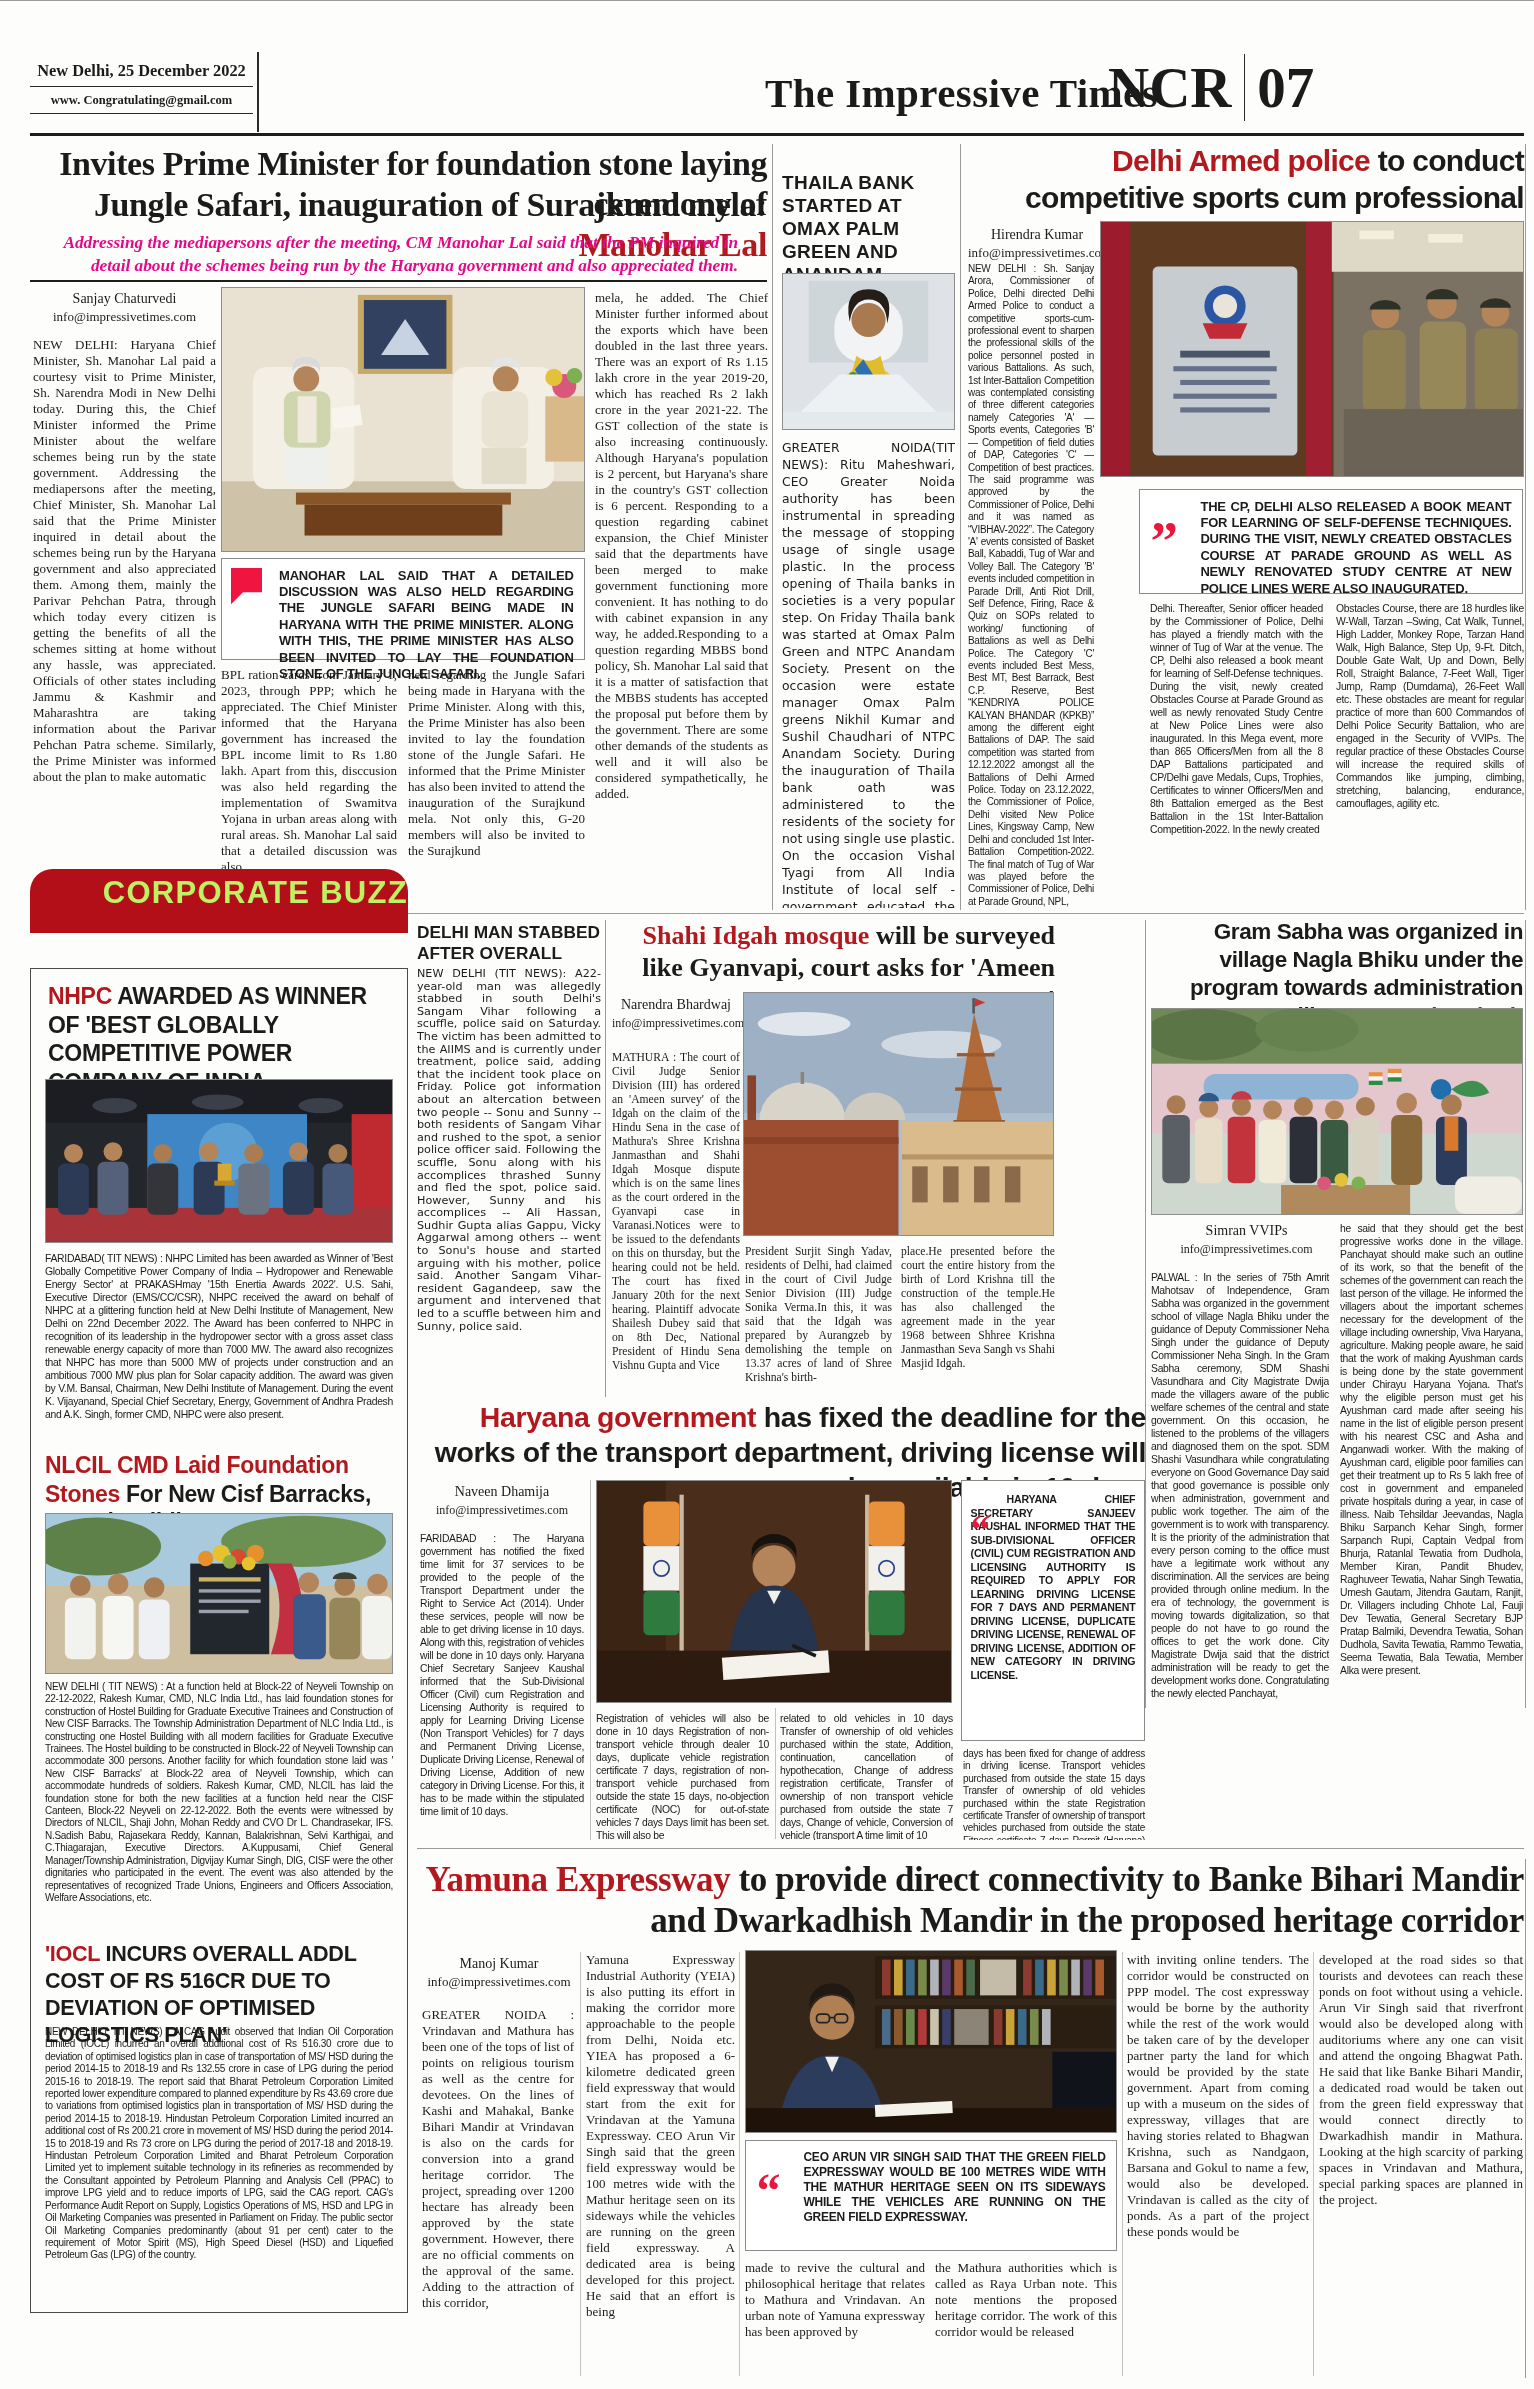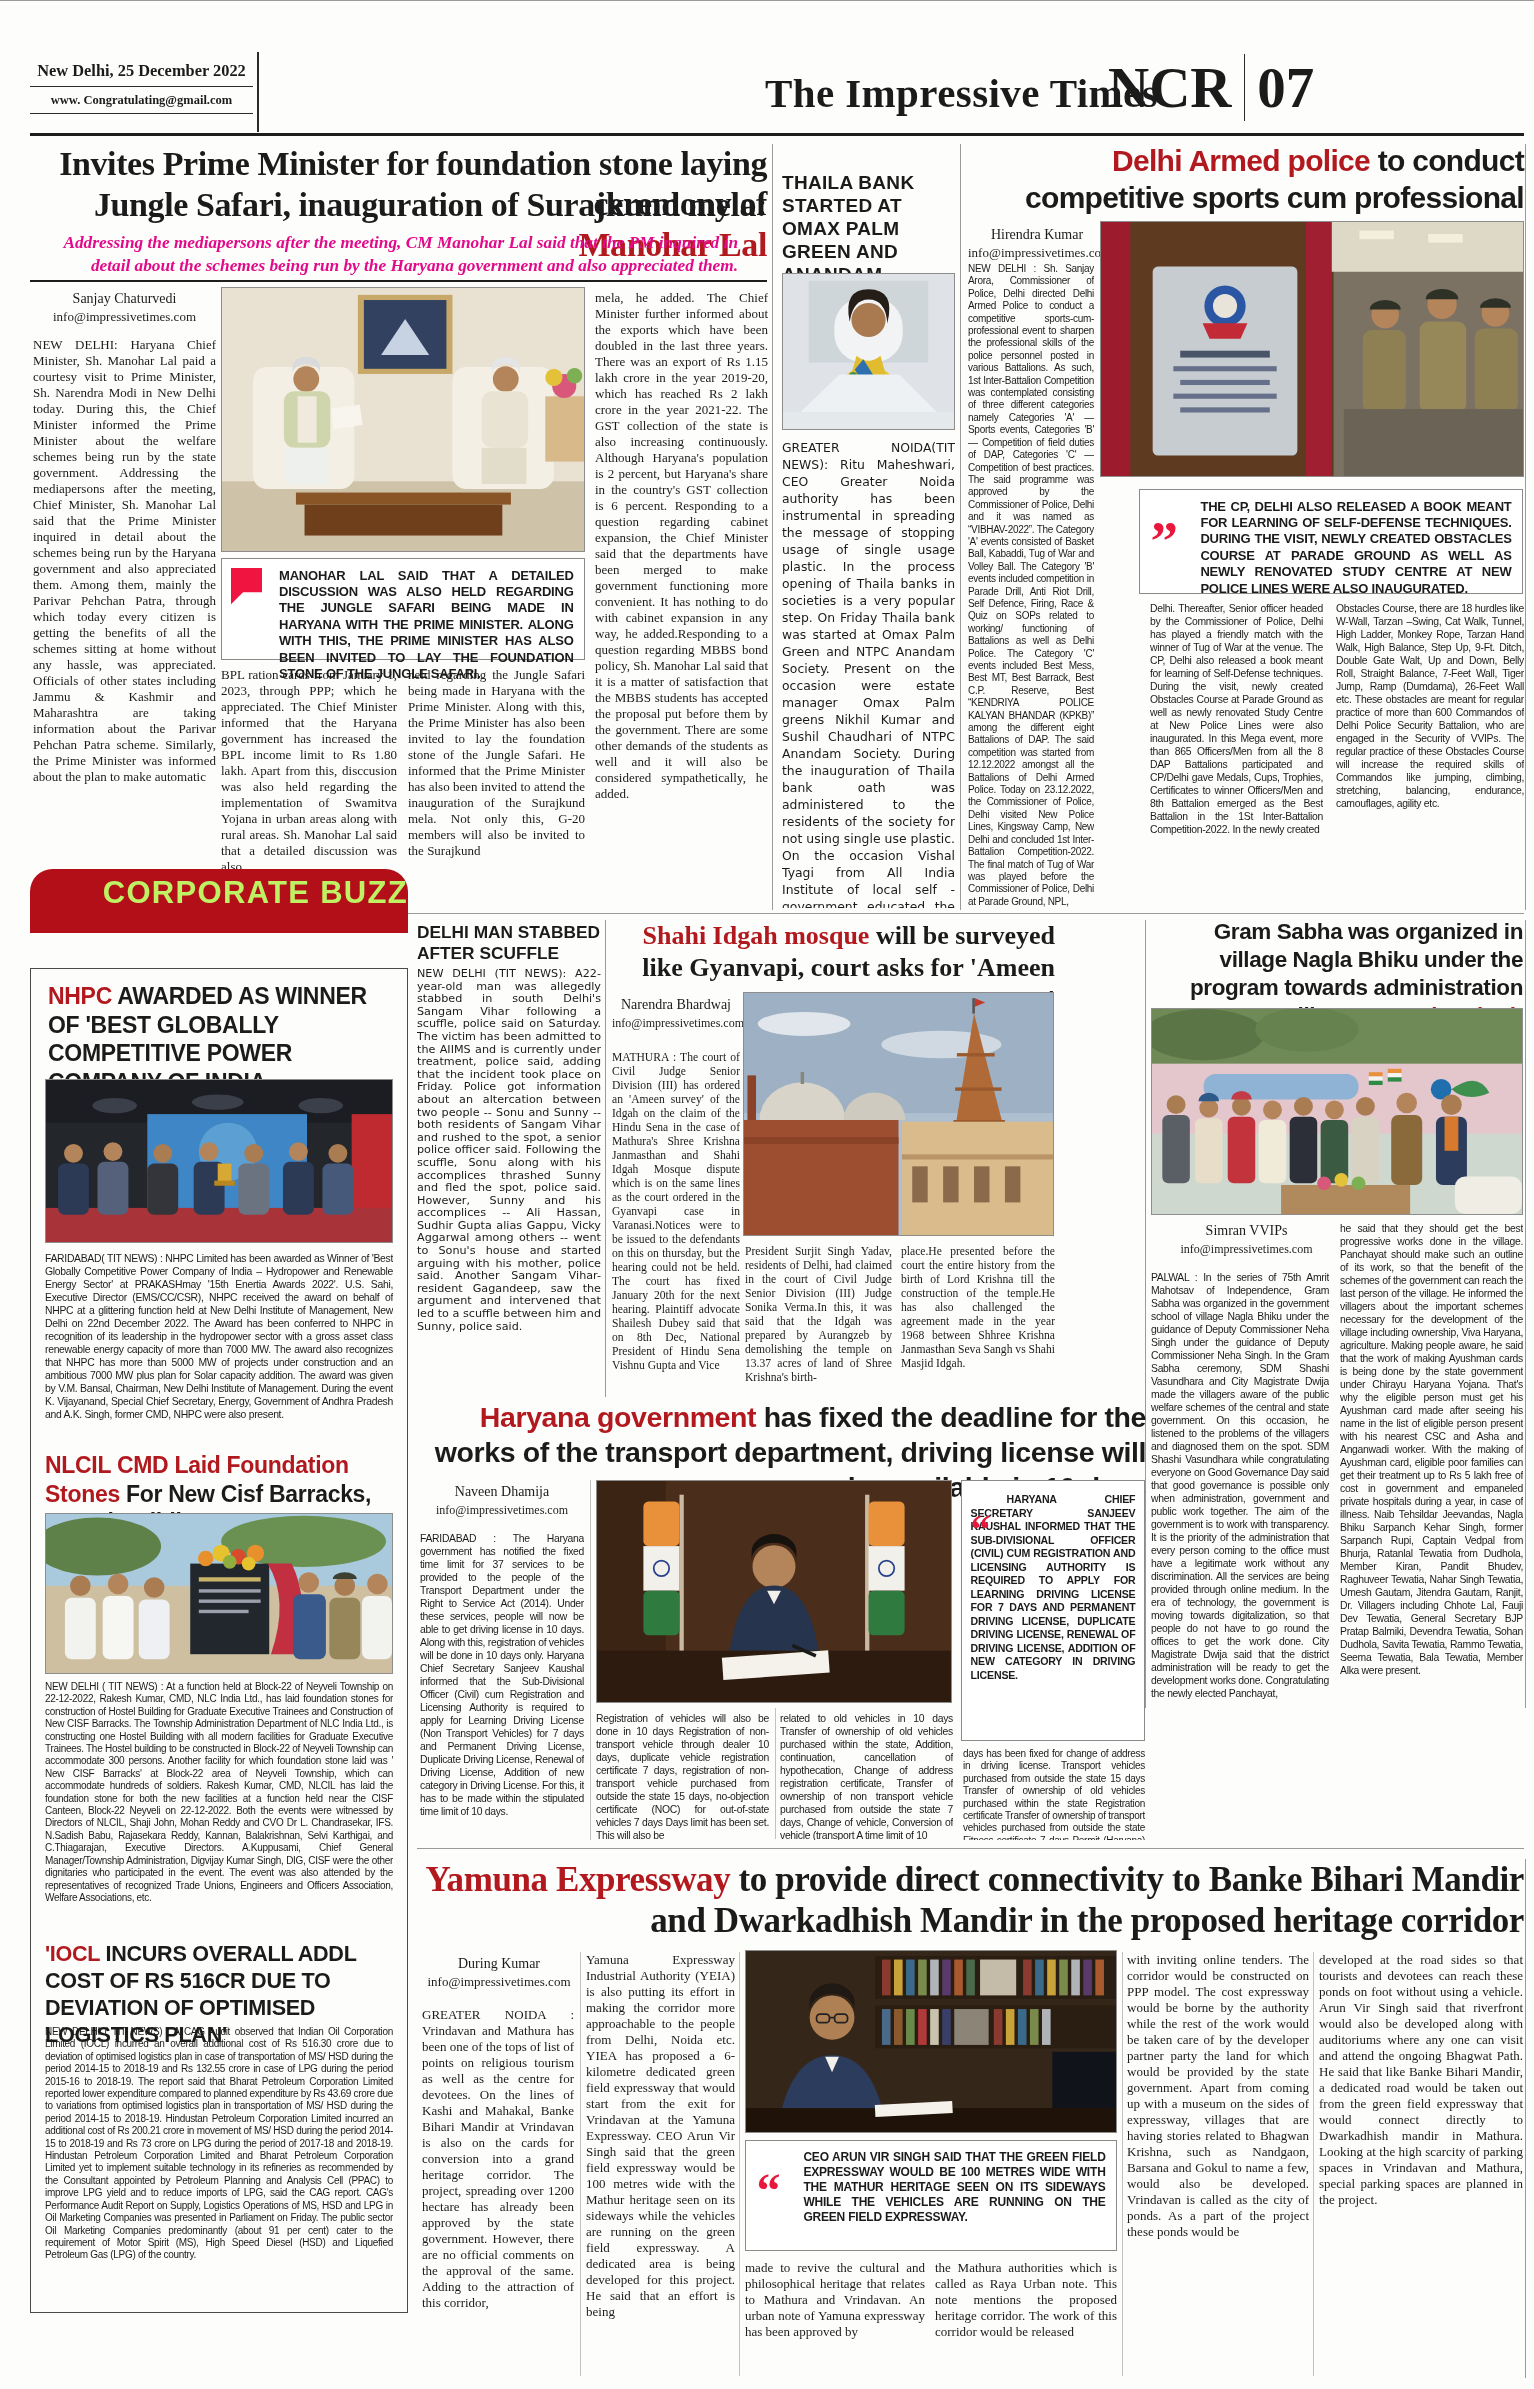--- a/index.html
+++ b/index.html
@@ -256,21 +256,21 @@
         <rect x="330" y="98" width="36" height="72" rx="8" fill="#97865a"></rect>
       <circle cx="386" cy="82" r="12" fill="#b4855a"></circle>
         <rect x="368" y="96" width="35" height="74" rx="8" fill="#f2f2ef"></rect>
     </svg>
   </div>
   <div class="abs sans just bodyC2 clip" style="left:45px;top:1681px;width:348px;height:251px">NEW DELHI ( TIT NEWS) :  At a function held at Block-22 of Neyveli Township on 22-12-2022,  Rakesh Kumar, CMD, NLC India Ltd., has laid foundation stones for construction of Hostel Building for Graduate Executive Trainees and Construction of New CISF Barracks. The Township Administration Department of NLC India Ltd., is constructing one Hostel Building with all modern facilities for Graduate Executive Trainees. The Hostel building to be constructed in Block-22 of Neyveli Township can accommodate 300 persons. Another facility for which foundation stone laid was ' New CISF Barracks' at Block-22 area of Neyveli Township, which can accommodate hundreds of soldiers. Rakesh Kumar, CMD, NLCIL has laid the foundation stone for both the new facilities at a function held near the CISF Canteen, Block-22 Neyveli on 22-12-2022. Both the events were witnessed by Directors of NLCIL, Shaji John, Mohan Reddy and CVO Dr L. Chandrasekar, IFS.  N.Sadish Babu, Rajasekara Reddy, Kannan, Balakrishnan, Selvi Karthigai, and  C.Thiagarajan, Executive Directors.  A.Kuppusami, Chief General Manager/Township Administration, Digvijay Kumar Singh, DIG, CISF  were the other dignitaries who participated in the event. The event was also attended by the representatives of recognized Trade Unions, Engineers and Officers Association, Welfare Associations, etc.</div>
 
   <div class="abs sans b hIocl" style="left:45px;top:1940px;width:348px"><span class="red">'IOCL</span><span> INCURS OVERALL ADDL COST OF RS 516CR DUE TO DEVIATION OF OPTIMISED LOGISTICS PLAN'</span></div>
   <div class="abs sans just bodyC2 clip" style="left:45px;top:2026px;width:348px;height:278px">NEW DELHI ( TIT NEWS) :  A CAG Audit observed that Indian Oil Corporation Limited (IOCL) incurred an overall additional cost of Rs 516.30 crore due to deviation of optimised logistics plan in case of transportation of MS/ HSD during the period 2014-15 to 2018-19 and Rs 132.55 crore in case of LPG during the period 2015-16 to 2018-19. The report said that Bharat Petroleum Corporation Limited reported lower expenditure compared to planned expenditure by Rs 43.69 crore due to variations from optimised logistics plan in transportation of MS/ HSD during the period 2014-15 to 2018-19. Hindustan Petroleum Corporation Limited incurred an additional cost of Rs 200.21 crore in movement of MS/ HSD during the period 2014-15 to 2018-19 and Rs 73 crore on LPG during the period of 2017-18 and 2018-19. Hindustan Petroleum Corporation Limited and Bharat Petroleum Corporation Limited yet to implement suitable technology in its refineries as recommended by the Consultant appointed by Petroleum Planning and Analysis Cell (PPAC) to improve LPG yield and to reduce imports of LPG, said the CAG report. CAG's Performance Audit Report on Supply, Logistics Operations of MS, HSD and LPG in Oil Marketing Companies was presented in Parliament on Friday. The public sector Oil Marketing Companies predominantly (about 91 per cent) cater to the requirement of Motor Spirit (MS), High Speed Diesel (HSD) and Liquefied Petroleum Gas (LPG) of the country.</div>
 
-  <div class="abs sans b hStab" style="left:417px;top:922px;width:184px">DELHI MAN STABBED AFTER SCUFFLE</div>
+  <div class="abs sans b hStab" style="left:417px;top:922px;width:184px">DELHI MAN STABBED AFTER OVERALL</div>
   <div class="abs dv just bodySt clip" style="left:417px;top:968px;width:184px;height:417px">NEW DELHI (TIT NEWS): A22-year-old man was allegedly stabbed in south Delhi's Sangam Vihar following a scuffle, police said on Saturday. The victim has been admitted to the AIIMS and is currently under treatment, police said, adding that the incident took place on Friday. Police got information about an altercation between two people -- Sonu and Sunny -- both residents of Sangam Vihar and rushed to the spot, a senior police officer said. Following the scuffle, Sonu along with his accomplices thrashed Sunny and fled the spot, police said. However, Sunny and his accomplices -- Ali Hassan, Sudhir Gupta alias Gappu, Vicky Aggarwal among others -- went to Sonu's house and started arguing with his mother, police said. Another Sangam Vihar-resident Gagandeep, saw the argument and intervened that led to a scuffle between him and Sunny, police said.</div>
 
   <div class="abs vr" style="left:605px;top:920px;height:477px"></div>
 
   <div class="abs serif b ctr hIdgah" style="left:612px;top:920px;width:443px"><span class="red">Shahi Idgah mosque</span><span> will be surveyed like Gyanvapi, court asks for 'Ameen report'</span></div>
   <div class="abs serif byl" style="left:612px;top:996px;width:128px">
     <div>Narendra Bhardwaj</div>
     <div style="font-size:12px">info@impressivetimes.com</div>
   </div>
   <div class="abs photo" style="left:743px;top:992px;width:311px;height:244px">
@@ -399,21 +399,21 @@
   <div class="abs sans just bodyC clip" style="left:780px;top:1712px;width:173px;height:128px">related to old vehicles in 10 days Transfer of ownership of old vehicles purchased within the state, Addition, continuation, cancellation of hypothecation, Change of address registration certificate, Transfer of ownership of non transport vehicle purchased from outside the state 7 days, Change of vehicle, Conversion of vehicle (transport A time limit of 10</div>
   <div class="abs sans just bodyC2 clip" style="left:963px;top:1748px;width:182px;height:92px">days has been fixed for change of address in driving license. Transport vehicles purchased from outside the state 15 days Transfer of ownership of old vehicles purchased within the state Registration certificate Transfer of ownership of transport vehicles purchased from outside the state Fitness certificate 7 days Permit (Haryana) and Permit (National ) 5 days limit has been fixed.</div>
   <div class="abs hl" style="left:590px;top:1480px;height:360px"></div>
   <div class="abs hl" style="left:775px;top:1708px;height:131px"></div>
 
   <div class="abs vr" style="left:417px;top:1848px;width:1107px;height:0.9px"></div>
 
   <div class="abs serif b ctr hYam" style="left:417px;top:1859px;width:1107px"><span class="red">Yamuna Expressway</span><span> to provide direct connectivity to Banke Bihari Mandir and Dwarkadhish Mandir in the proposed  heritage corridor</span></div>
 
   <div class="abs serif byl" style="left:422px;top:1955px;width:154px">
-    <div>During Kumar</div>
+    <div>Manoj Kumar</div>
     <div style="font-size:13px">info@impressivetimes.com</div>
   </div>
   <div class="abs serif just bodyS clip" style="left:422px;top:2007px;width:152px;height:367px">GREATER NOIDA :  Vrindavan and Mathura has been one of the tops of list of points on religious tourism as well as the centre for devotees. On the lines of Kashi and Mahakal, Banke Bihari Mandir at Vrindavan is also on the cards for conversion into a grand heritage corridor. The project, spreading over 1200 hectare has already been approved by the state government. However, there are no official comments on the approval of the same. Adding to the attraction of this corridor,</div>
   <div class="abs serif just bodyS clip" style="left:586px;top:1952px;width:149px;height:424px">Yamuna Expressway Industrial Authority (YEIA) is also putting its effort in making the corridor more approachable to the people from Delhi, Noida etc. YIEA has proposed a 6-kilometre dedicated green field expressway that would start from the exit for Vrindavan at the Yamuna Expressway. CEO Arun Vir Singh said that the green field expressway would be 100 metres wide with the Mathur heritage seen on its sideways while the vehicles are running on the green field expressway. A dedicated area is being developed for this project. He said that an effort is being</div>
 
   <div class="abs photo" style="left:745px;top:1950px;width:372px;height:183px">
     <svg viewBox="0 0 430 212" preserveAspectRatio="none">
       <rect width="430" height="212" fill="#35261a"></rect>
       <rect x="150" y="6" width="280" height="50" fill="#2a1d12"></rect>
       <rect x="158" y="10" width="10" height="42" fill="#8a3a2e"></rect>

